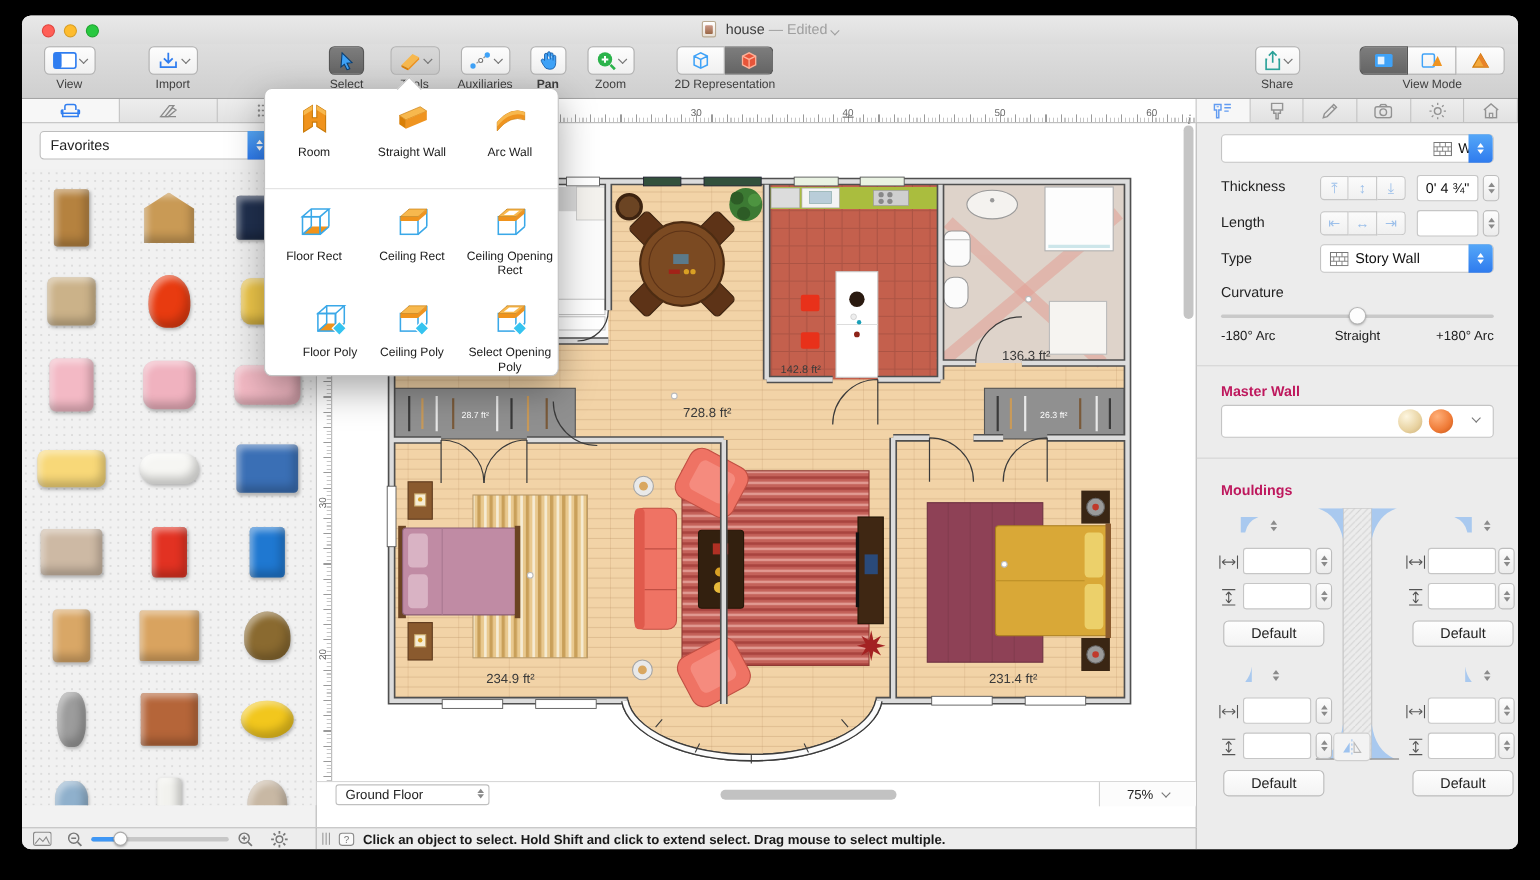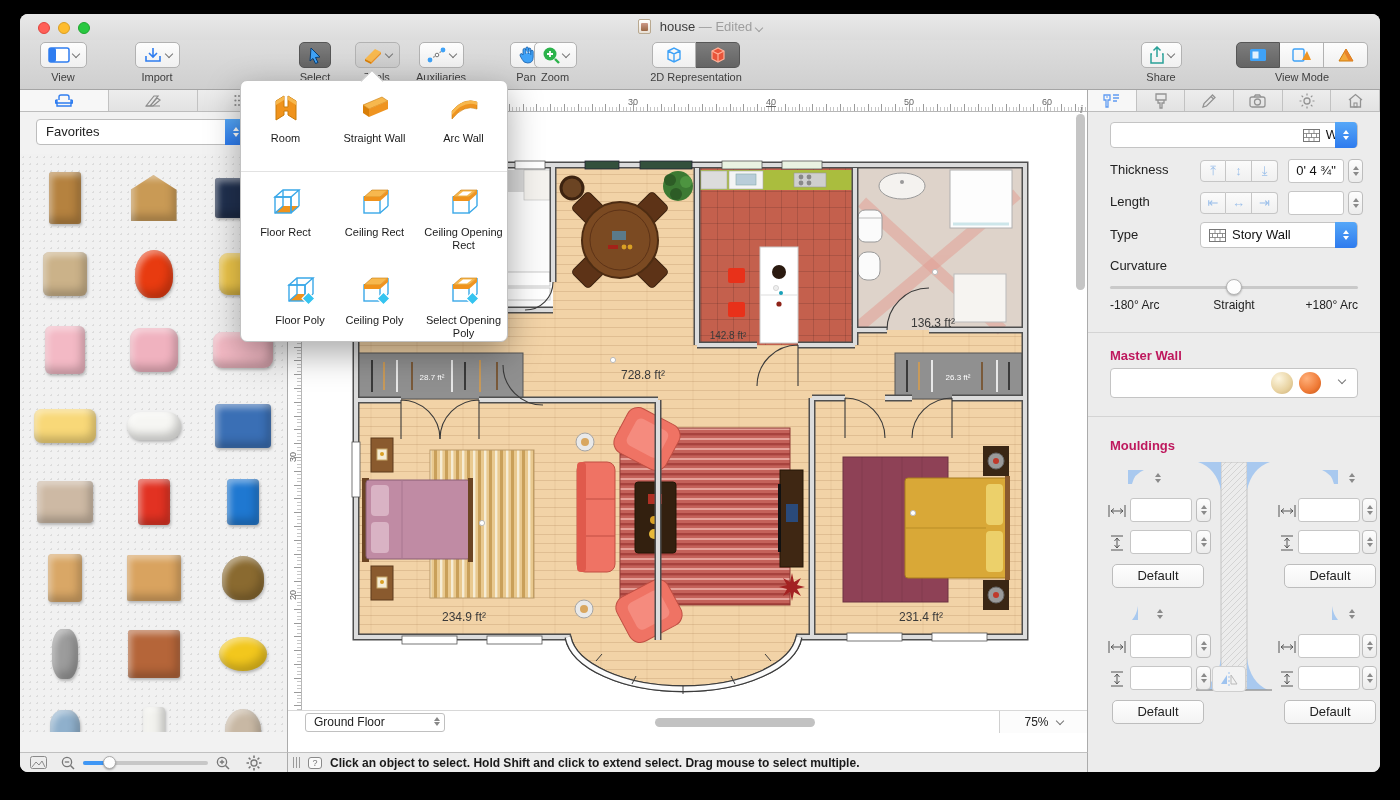--- a/index.html
+++ b/index.html
@@ -157,40 +157,40 @@
         <svg width="20" height="16" viewBox="0 0 20 16">
             <path d="M3,13 L16,3" stroke="#9a9a9a" stroke-width="1.2" stroke-dasharray="2 2"></path>
             <circle cx="3" cy="13" r="2.4" fill="#3fa2f7"></circle>
             <circle cx="16" cy="3" r="2.4" fill="#3fa2f7"></circle>
             <circle cx="10" cy="8" r="1.8" fill="#fff" stroke="#777"></circle>
           </svg>
         <span class="chv"></span>
       </div>
       <div class="tblabel">Auxiliaries</div>
     </div>
-    <div class="tbgroup" style="left:484px;width:44px;">
+    <div class="tbgroup" style="left:456px;width:44px;font-weight:bold;">
       <div class="tbbtn">
         <svg width="17" height="18" viewBox="0 0 17 18">
             <path d="M5,9 V4 q0,-1.6 1.4,-1.6 T7.8,4 V8 M7.8,4 V2.4 q0,-1.4 1.3,-1.4 t1.3,1.4 V8 M10.4,3.4 q0,-1.3 1.2,-1.3 t1.2,1.3 V9 M12.8,5.5 q0,-1.2 1.2,-1.2 t1.2,1.2 V11 q0,6 -5.5,6 q-4,0 -5.5,-3.5 L2.2,10 q-0.8,-1.8 0.8,-2.3 q1.2,-0.4 2,1.3" fill="#3fa2f7" stroke="#1a5fa8" stroke-width="0.8"></path>
           </svg>
       </div>
       <div class="tblabel">Pan</div>
     </div>
     <div class="tbgroup" style="left:506px;width:58px;">
       <div class="tbbtn">
         <svg width="18" height="18" viewBox="0 0 18 18">
             <circle cx="8" cy="8" r="6.5" fill="#2bb34b"></circle>
             <path d="M8,5 v6 M5,8 h6" stroke="#fff" stroke-width="1.8"></path>
             <path d="M13,13 L17,17" stroke="#2bb34b" stroke-width="2.4"></path>
           </svg>
         <span class="chv"></span>
       </div>
       <div class="tblabel">Zoom</div>
     </div>
-    <div class="tbgroup" style="left:609px;width:134px;">
+    <div class="tbgroup" style="left:572px;width:134px;">
       <div class="seg">
         <div class="tbbtn">
           <svg width="20" height="20" viewBox="0 0 20 20">
               <path d="M4,6 L10,3 L16,6 L16,14 L10,17 L4,14 Z M4,6 L10,9 L16,6 M10,9 V17" fill="none" stroke="#3fa2f7" stroke-width="1.4"></path>
             </svg>
         </div>
         <div class="tbbtn dark">
           <svg width="20" height="20" viewBox="0 0 20 20">
               <path d="M4,6 L10,3 L16,6 L16,14 L10,17 L4,14 Z" fill="#e8553a" stroke="#ffb199" stroke-width="1.2"></path>
               <path d="M4,6 L10,9 L16,6 M10,9 V17" stroke="#ffb199" stroke-width="1.2" fill="none"></path>

